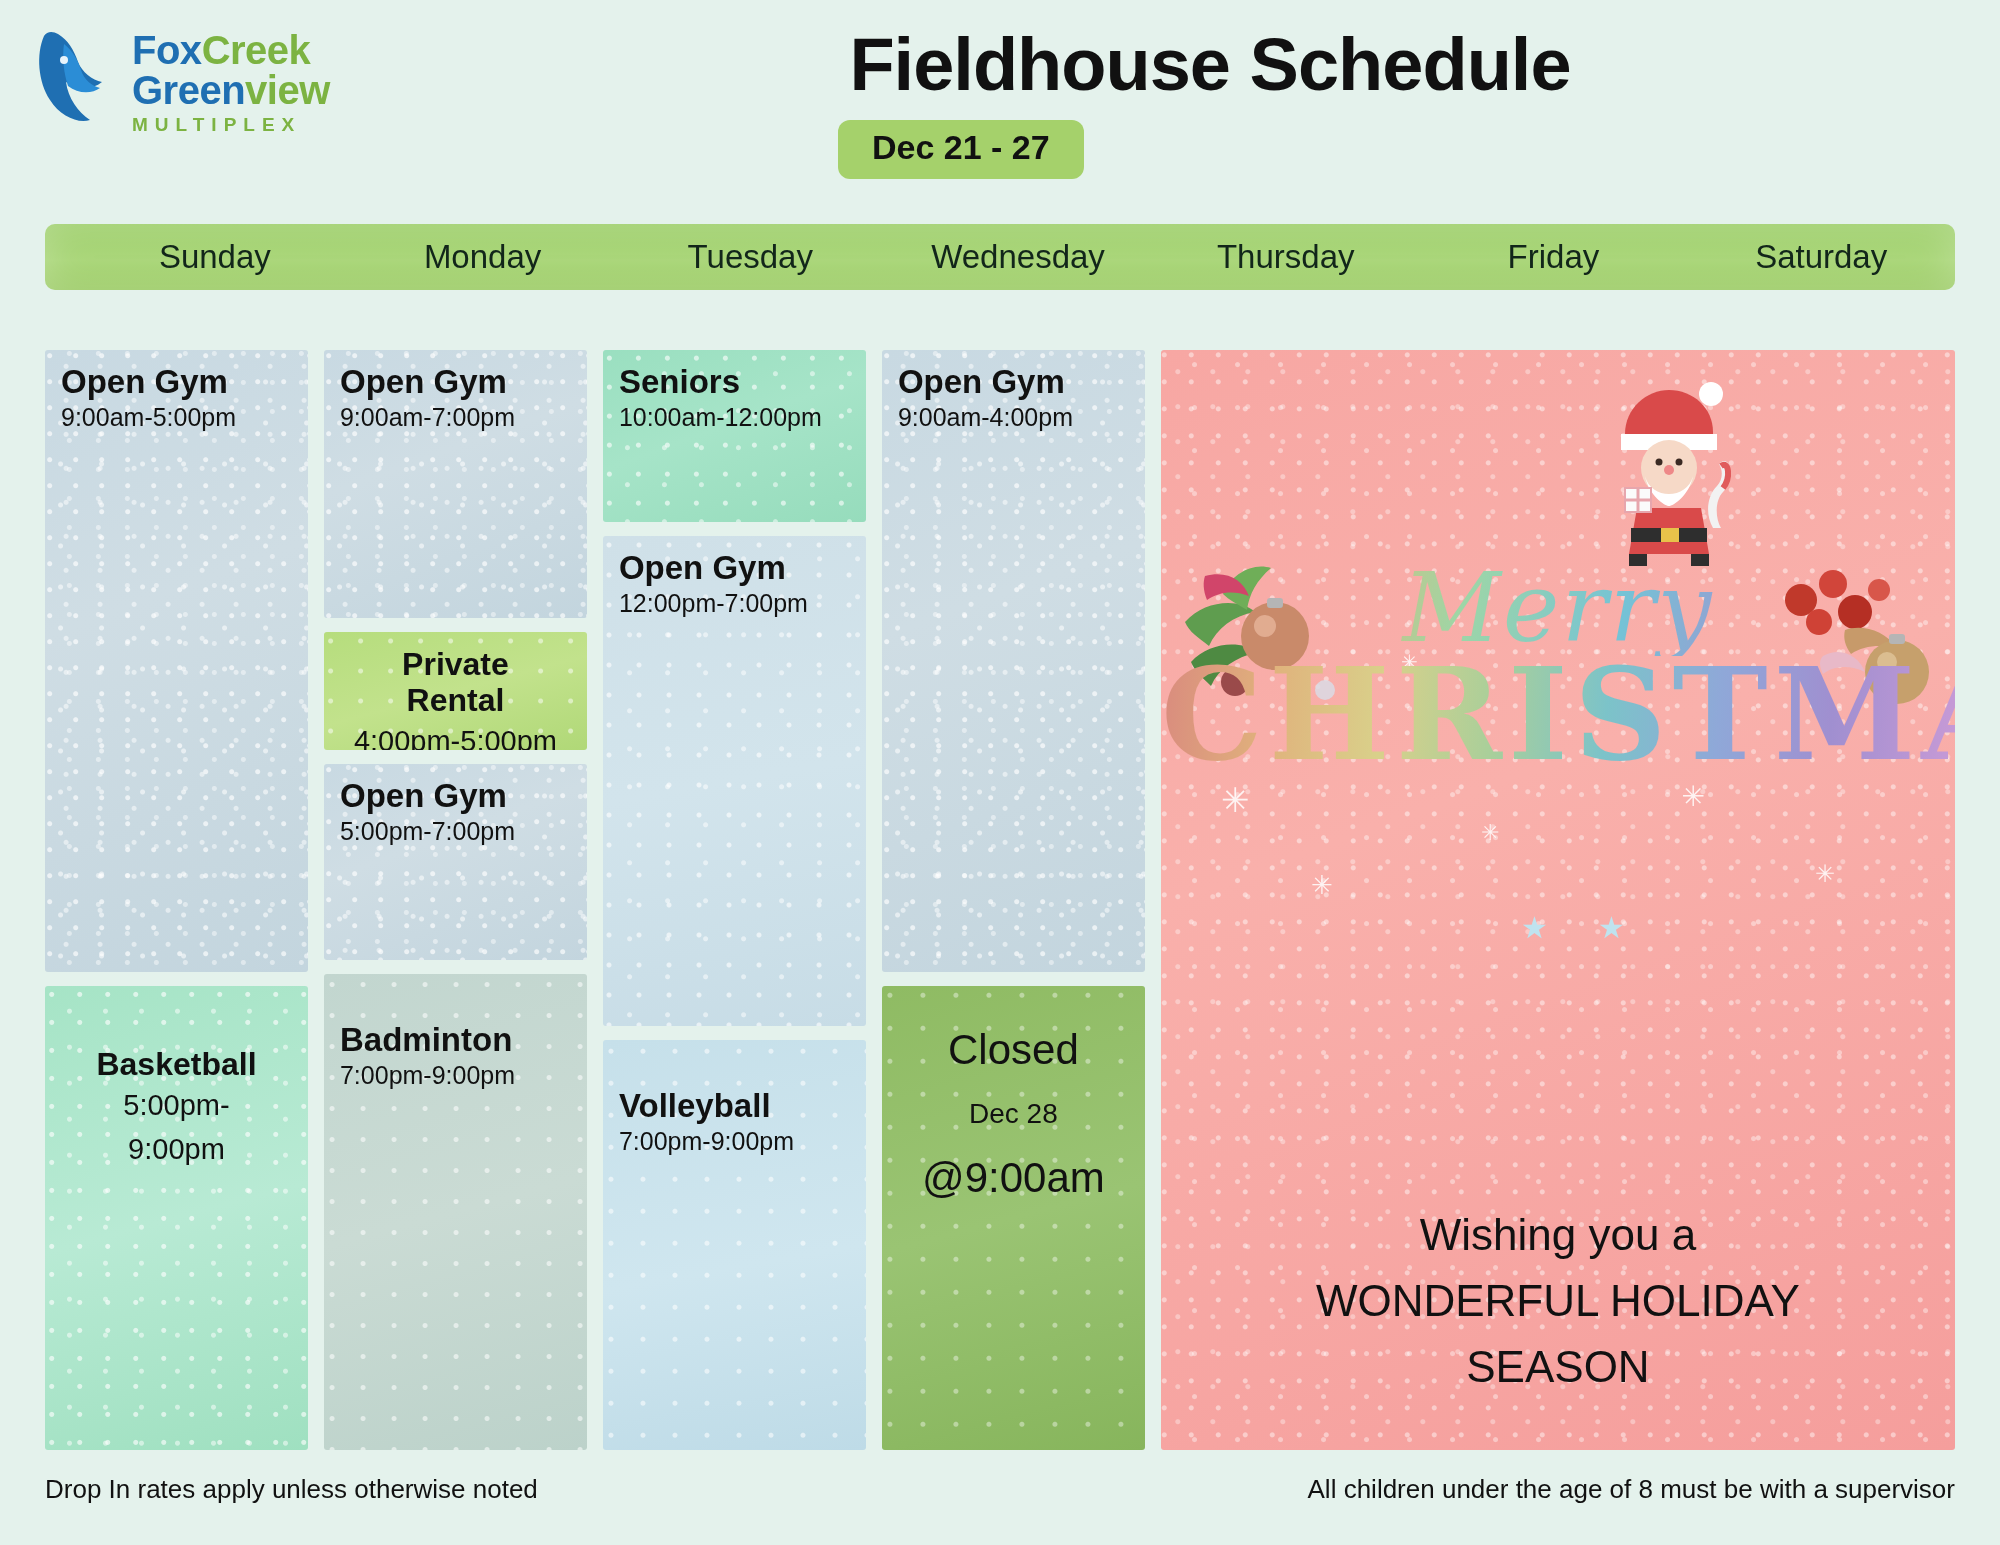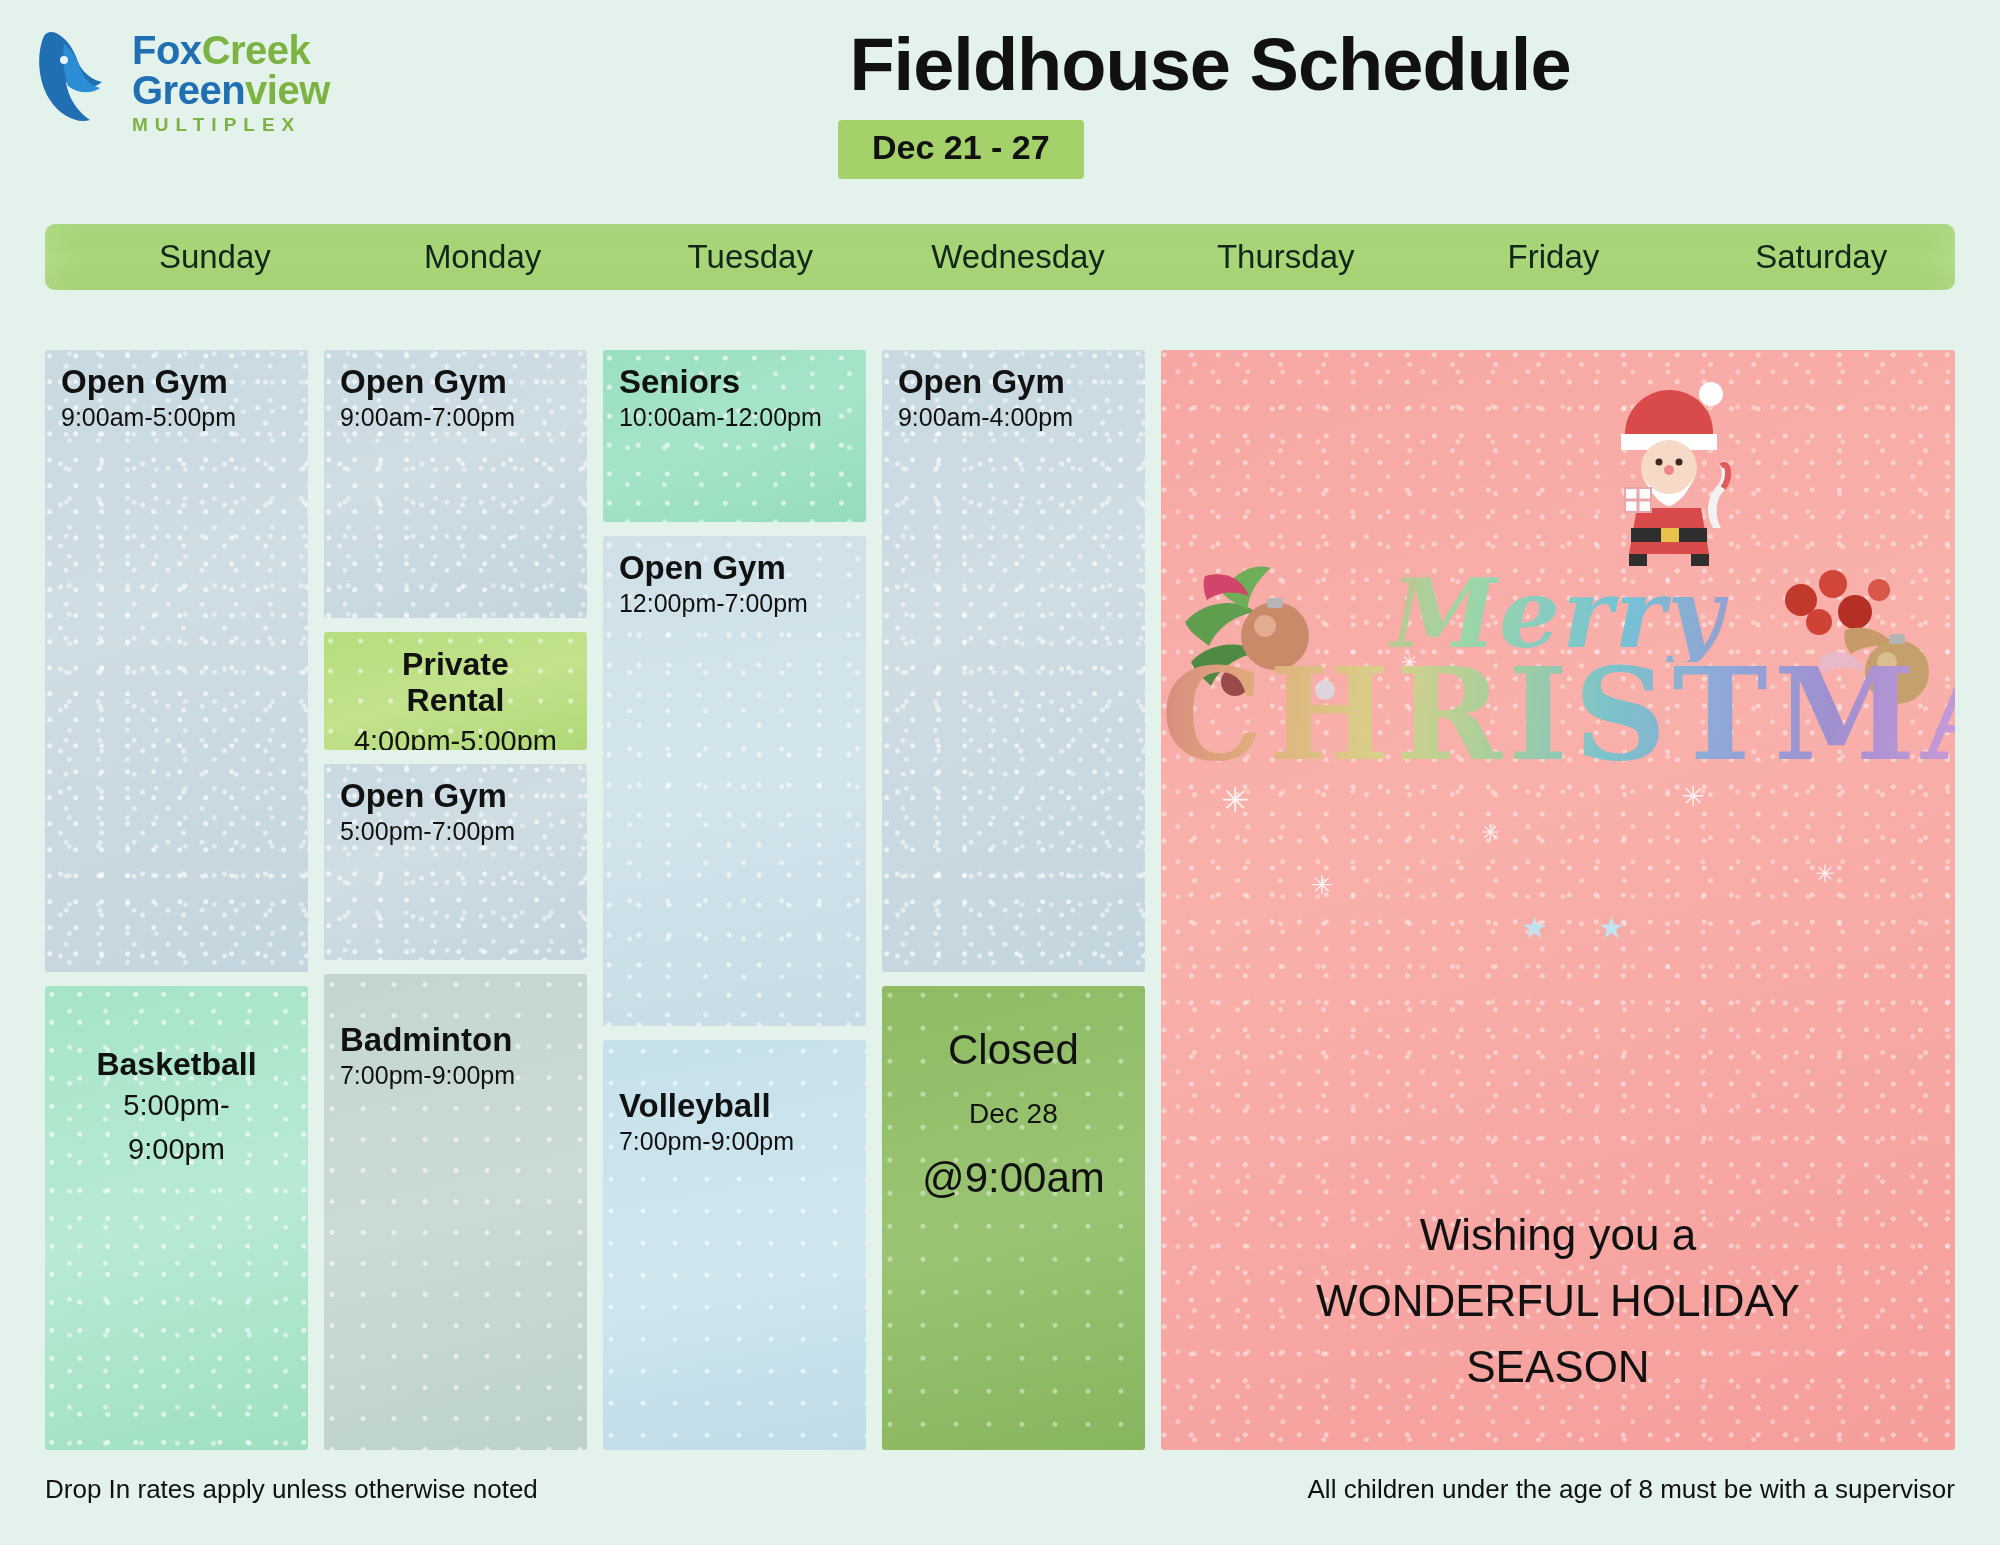--- a/index.html
+++ b/index.html
@@ -64,21 +64,21 @@
     color: #111;
     letter-spacing: -1px;
   }
   .title-wrap { width: 1580px; margin-left: 420px; }
   .daterange {
     position: absolute;
     top: 120px;
     left: 838px;
     background: #a5d16b;
     padding: 8px 34px 12px 34px;
-    border-radius: 4px;
+    border-radius: 12px;
     font-size: 34px;
     font-weight: bold;
     color: #111;
   }
 
   
   .daybar {
     position: absolute;
     left: 45px; top: 224px;
     width: 1910px; height: 66px;
@@ -210,26 +210,26 @@
     border-radius: 3px;
     overflow: hidden;
   }
   .santa {
     position: absolute;
     right: 210px; top: 18px;
     width: 160px; height: 200px;
   }
   .merry {
     position: absolute;
-    left: 0; right: 0; top: 216px;
+    left: 0; right: 0; top: 210px;
     text-align: center;
     font-family: "DejaVu Serif", serif;
     font-size: 96px;
     font-style: italic;
-    font-weight: bold;
+    font-weight: normal;
     line-height: 1;
     background: linear-gradient(100deg,#e98a92 0%,#e9b36e 18%,#9ed6a6 38%,#74c3d6 58%,#a48fd0 78%,#e08ab0 100%);
     -webkit-background-clip: text;
     background-clip: text;
     color: transparent;
     letter-spacing: 2px;
   }
   .christmas {
     position: absolute;
     left: 0; right: 0; top: 300px;

